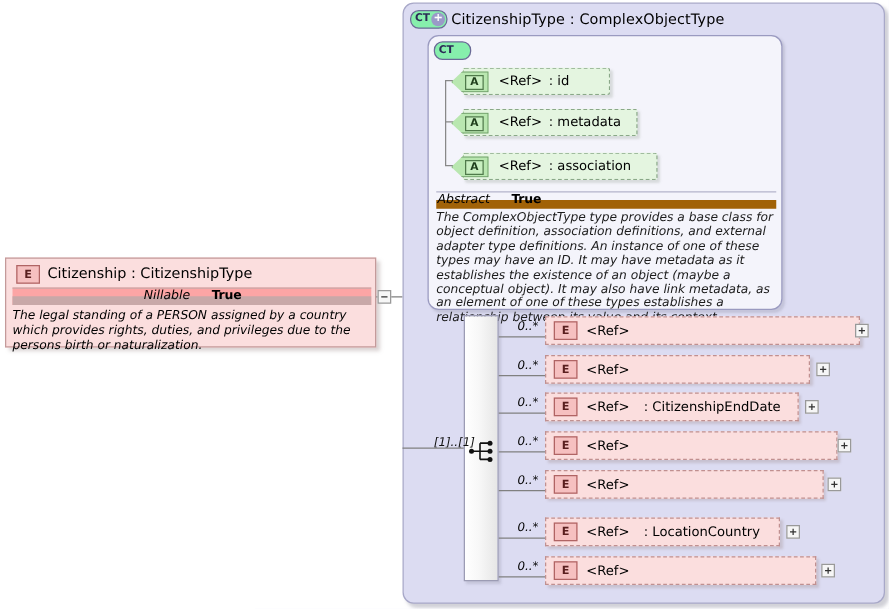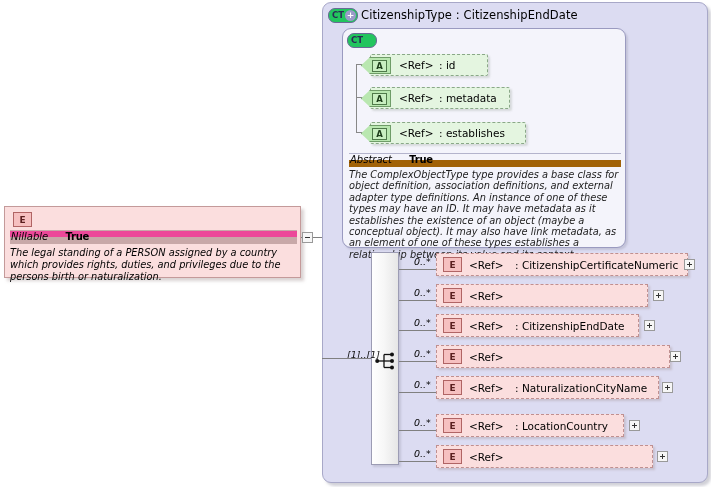--- a/index.html
+++ b/index.html
@@ -32,21 +32,21 @@
     letter-spacing: .1px;
     white-space: nowrap;
   }
 
   
   .ct-icon {
     position: absolute;
     width: 30px; height: 15px;
     border: 1px solid #6a6a96;
     border-radius: 7px;
-    background: #22c55e;
+    background: #86efac;
     font-size: 8.5px;
     font-weight: bold;
     line-height: 13px;
     text-align: left;
     padding-left: 3px;
     color: #2a2a55;
   }
   .ct-icon .plus {
     position: absolute;
     right: 1px; top: 1px;
@@ -177,21 +177,21 @@
     position: absolute;
     left: 33px; top: 4px;
     font-size: 11.5px;
     white-space: nowrap;
   }
   #elem-props {
     position: absolute;
     left: 5px; top: 23px;
     width: 287px;
   }
-  #elem-props .prop-line { border-color: #c8a8a8; background: #ec4899; }
+  #elem-props .prop-line { border-color: #c8a8a8; background: #fca5a5; text-align: center; }
   #elem-doc {
     position: absolute;
     left: 5px; top: 40px;
     width: 290px;
     font-style: italic;
     font-size: 9.8px;
     line-height: 12px;
   }
 
   
@@ -271,39 +271,40 @@
     border-top: 1px solid #808080;
     height: 0;
   }
 </style>
 </head>
 <body>
 
 <div id="elem-box">
   <div id="elem-header">
     <span class="e-glyph">E</span>
+    <span id="elem-title">Citizenship : CitizenshipType</span>
   </div>
   <div id="elem-props">
     <div class="prop-line">
       <span class="prop-key">Nillable</span>
       <span class="prop-val">True</span>
     </div>
   </div>
   <div id="elem-doc">The legal standing of a PERSON assigned by a country which provides rights, duties, and privileges due to the persons birth or naturalization.</div>
 </div>
 
 <div class="conn" style="left:301px; top:237px; width:21px;"></div>
 <div class="toggle-box" style="left:302px; top:232px;"></div>
 
 <div id="type-panel">
   <span class="ct-icon">
     <span>CT</span>
     <span class="plus">+</span>
   </span>
-  <span class="panel-title">CitizenshipType : CitizenshipEndDate</span>
+  <span class="panel-title">CitizenshipType : ComplexObjectType</span>
 </div>
 
 <div id="base-box">
   <span class="ct-icon">
     <span>CT</span>
   </span>
 
   <div class="attr-stub" style="left:13px; top:35px; width:14px;"></div>
   <div class="attr-stub" style="left:13px; top:35px; width:0; height:68px; border-left:1px solid #888; border-top:0;"></div>
   <div class="attr-stub" style="left:13px; top:68px; width:14px;"></div>
@@ -323,21 +324,21 @@
     </span>
     <span class="attr-ref">&lt;Ref&gt;</span>
     <span class="attr-name">: metadata</span>
   </div>
 
   <div class="attr-row" style="left:27px; top:93px; width:156px;">
     <span class="attr-tab">
       <span class="glyph">A</span>
     </span>
     <span class="attr-ref">&lt;Ref&gt;</span>
-    <span class="attr-name">: establishes</span>
+    <span class="attr-name">: association</span>
   </div>
 
   <div id="abstract-block" style="left:6px; top:124px;">
     <div class="prop-line">
       <span class="prop-key">Abstract</span>
       <span class="prop-val">True</span>
     </div>
     <div id="doc-text">The ComplexObjectType type provides a base class for object definition, association definitions, and external adapter type definitions. An instance of one of these types may have an ID. It may have metadata as it establishes the existence of an object (maybe a conceptual object). It may also have link metadata, as an element of one of these types establishes a relationship between its value and its context.</div>
   </div>
 </div>
@@ -357,21 +358,20 @@
 </div>
 <div id="card-label">[1]..[1]</div>
 
 <div class="conn" style="left:322px; top:358px; width:49px;"></div>
 
 <div class="conn" style="left:399px; top:269px; width:37px;"></div>
 <span class="ref-card" style="left:414px; top:256px;">0..*</span>
 <div class="ref-row" style="left:436px; top:253px; width:252px;">
   <span class="e-glyph">E</span>
   <span class="ref-kw">&lt;Ref&gt;</span>
-  <span class="ref-name">: CitizenshipCertificateNumeric</span>
 </div>
 <div class="toggle-box plus" style="left:684px; top:259px;"></div>
 
 <div class="conn" style="left:399px; top:300px; width:37px;"></div>
 <span class="ref-card" style="left:414px; top:287px;">0..*</span>
 <div class="ref-row" style="left:436px; top:284px; width:212px;">
   <span class="e-glyph">E</span>
   <span class="ref-kw">&lt;Ref&gt;</span>
 </div>
 <div class="toggle-box plus" style="left:653px; top:290px;"></div>
@@ -391,21 +391,20 @@
   <span class="e-glyph">E</span>
   <span class="ref-kw">&lt;Ref&gt;</span>
 </div>
 <div class="toggle-box plus" style="left:670px; top:351px;"></div>
 
 <div class="conn" style="left:399px; top:392px; width:37px;"></div>
 <span class="ref-card" style="left:414px; top:379px;">0..*</span>
 <div class="ref-row" style="left:436px; top:376px; width:223px;">
   <span class="e-glyph">E</span>
   <span class="ref-kw">&lt;Ref&gt;</span>
-  <span class="ref-name">: NaturalizationCityName</span>
 </div>
 <div class="toggle-box plus" style="left:662px; top:382px;"></div>
 
 <div class="conn" style="left:399px; top:430px; width:37px;"></div>
 <span class="ref-card" style="left:414px; top:417px;">0..*</span>
 <div class="ref-row" style="left:436px; top:414px; width:188px;">
   <span class="e-glyph">E</span>
   <span class="ref-kw">&lt;Ref&gt;</span>
   <span class="ref-name">: LocationCountry</span>
 </div>

